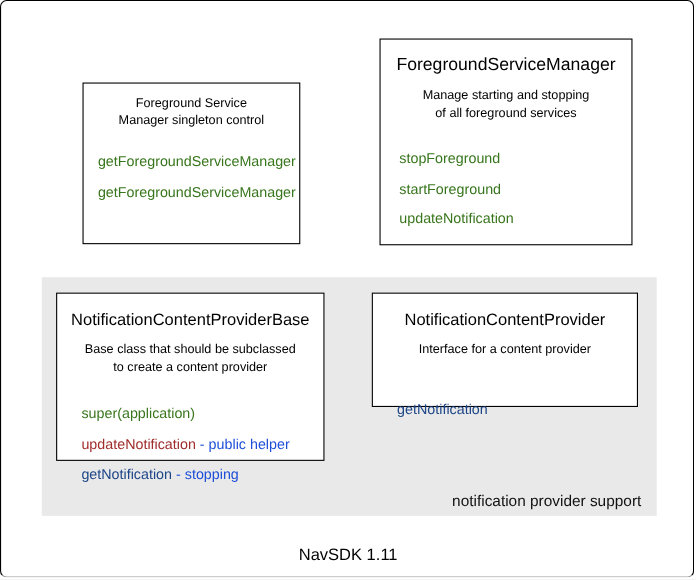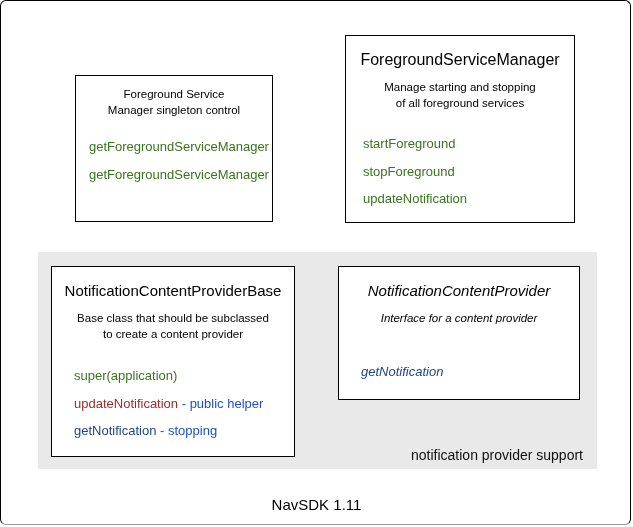--- a/index.html
+++ b/index.html
@@ -71,23 +71,23 @@
   .m-green { color: #38761d; }
   .m-red   { color: #a02c2c; }
   .m-blue  { color: #1c4587; }
   .m-note  { color: #1d4ed8; }
 
   
   .box-navigation-api        { left: 75px;  top: 75px;  width: 198px; height: 147px; }
   .box-navigation-api .methods { padding-left: 13px; margin-top: 22px; }
   .box-fsm                   { left: 345px; top: 35px;  width: 230px; height: 188px; }
   .box-fsm .methods          { padding-left: 17px; margin-top: 26px; }
-  .box-ncp-base              { left: 51px;  top: 266px; width: 244px; height: 191px; }
+  .box-ncp-base              { left: 51px;  top: 266px; width: 244px; height: 153px; }
   .box-ncp-base .methods     { padding-left: 22px; margin-top: 27px; }
-  .box-ncp                   { left: 338px; top: 266px; width: 242px; height: 134px; font-style: italic; }
+  .box-ncp                   { left: 338px; top: 266px; width: 242px; height: 104px; }
   .box-ncp .methods          { padding-left: 22px; margin-top: 38px; }
 
   .footer-label {
     position: absolute;
     left: 0; top: 496px;
     width: 633px;
     text-align: center;
     font-size: 15px;
     color: #000000;
   }
@@ -112,22 +112,22 @@
     </div>
   </div>
 
   <div class="box box-fsm">
     <div class="box-title">ForegroundServiceManager</div>
     <div class="box-desc">
       <div>Manage starting and stopping</div>
       <div>of all foreground services</div>
     </div>
     <div class="methods">
+      <div class="method m-green">stopForeground</div>
       <div class="method m-green">startForeground</div>
-      <div class="method m-green">stopForeground</div>
       <div class="method m-green">updateNotification</div>
     </div>
   </div>
 
   <div class="box box-ncp-base small-title">
     <div class="box-title">NotificationContentProviderBase</div>
     <div class="box-desc">
       <div>Base class that should be subclassed</div>
       <div>to create a content provider</div>
     </div>

